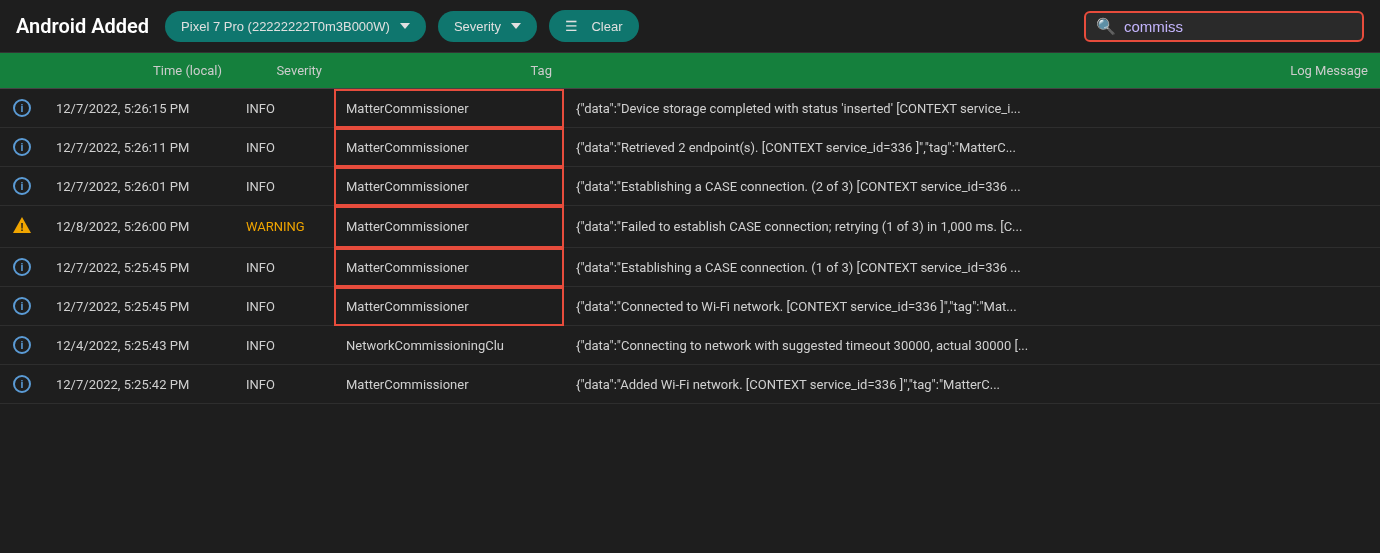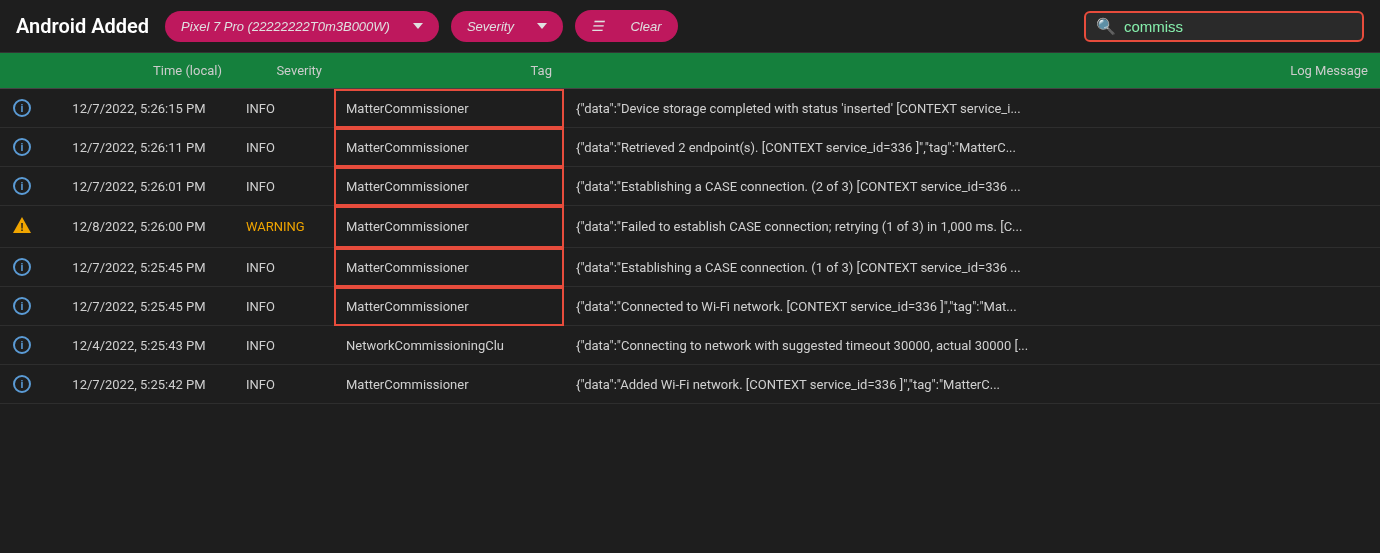--- a/index.html
+++ b/index.html
@@ -27,30 +27,29 @@
       font-size: 20px;
       font-weight: 600;
       color: #ffffff;
       white-space: nowrap;
       margin-right: 4px;
     }
 
     .pill-button {
       display: flex;
       align-items: center;
-      gap: 23px;
-      background-color: #be185d;
+      gap: 10px;
+      background-color: #0f766e;
       border: none;
       border-radius: 20px;
       color: #e0e0e0;
       padding: 8px 16px;
       cursor: pointer;
       font-size: 13px;
       white-space: nowrap;
-      font-style: italic;
     }
 
     .chevron-down {
       display: inline-block;
       width: 0;
       height: 0;
       border-left: 5px solid transparent;
       border-right: 5px solid transparent;
       border-top: 6px solid #e0e0e0;
     }
@@ -69,21 +68,21 @@
 
     .search-icon-glyph {
       color: #aaa;
       font-size: 16px;
     }
 
     .search-input {
       background: transparent;
       border: none;
       outline: none;
-      color: #86efac;
+      color: #c4b5fd;
       font-size: 15px;
       width: 200px;
     }
 
     
     .log-table {
       width: 100%;
       border-collapse: collapse;
     }
 
@@ -101,21 +100,21 @@
     }
 
     .log-table td {
       padding: 10px 12px;
       border-bottom: 1px solid #2e2e2e;
       font-size: 13px;
       color: #d0d0d0;
     }
 
     .col-icon { width: 30px; text-align: center; }
-    .col-time { width: 190px; text-align: center; }
+    .col-time { width: 190px; }
     .col-severity { width: 100px; }
     .col-tag { width: 230px; }
     .col-message { }
 
     .icon-info {
       display: inline-flex;
       align-items: center;
       justify-content: center;
       width: 18px;
       height: 18px;

